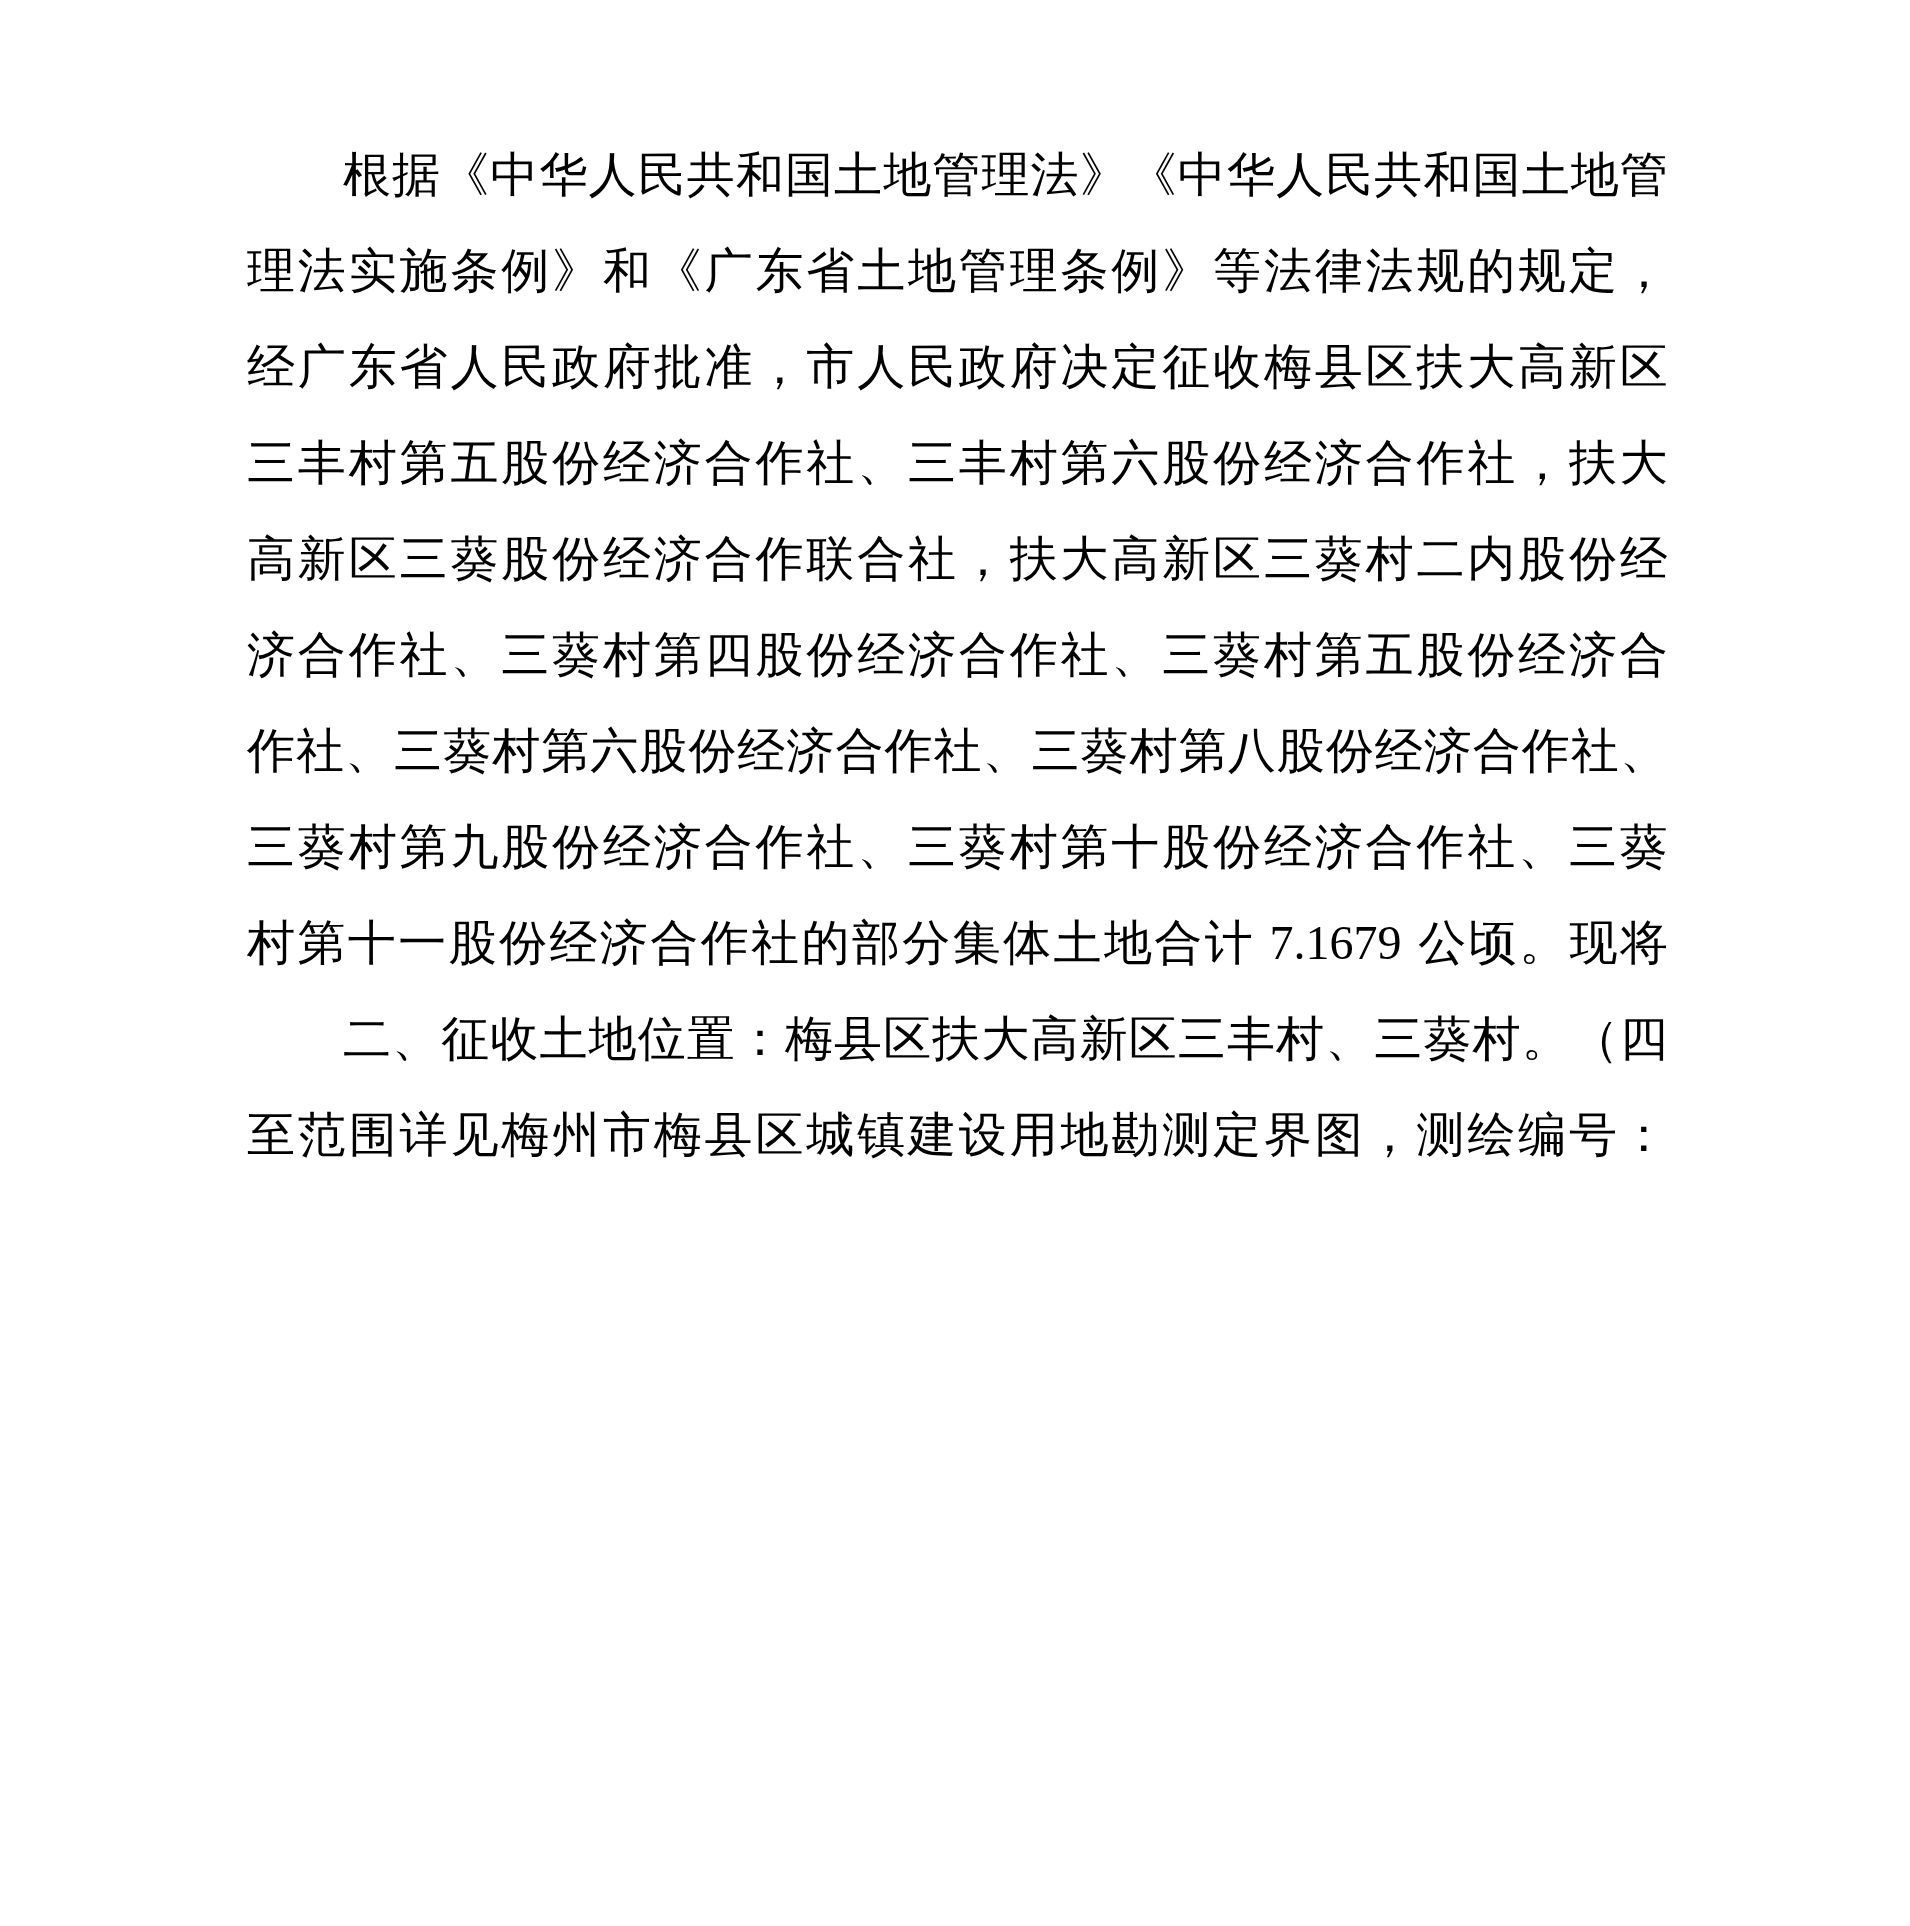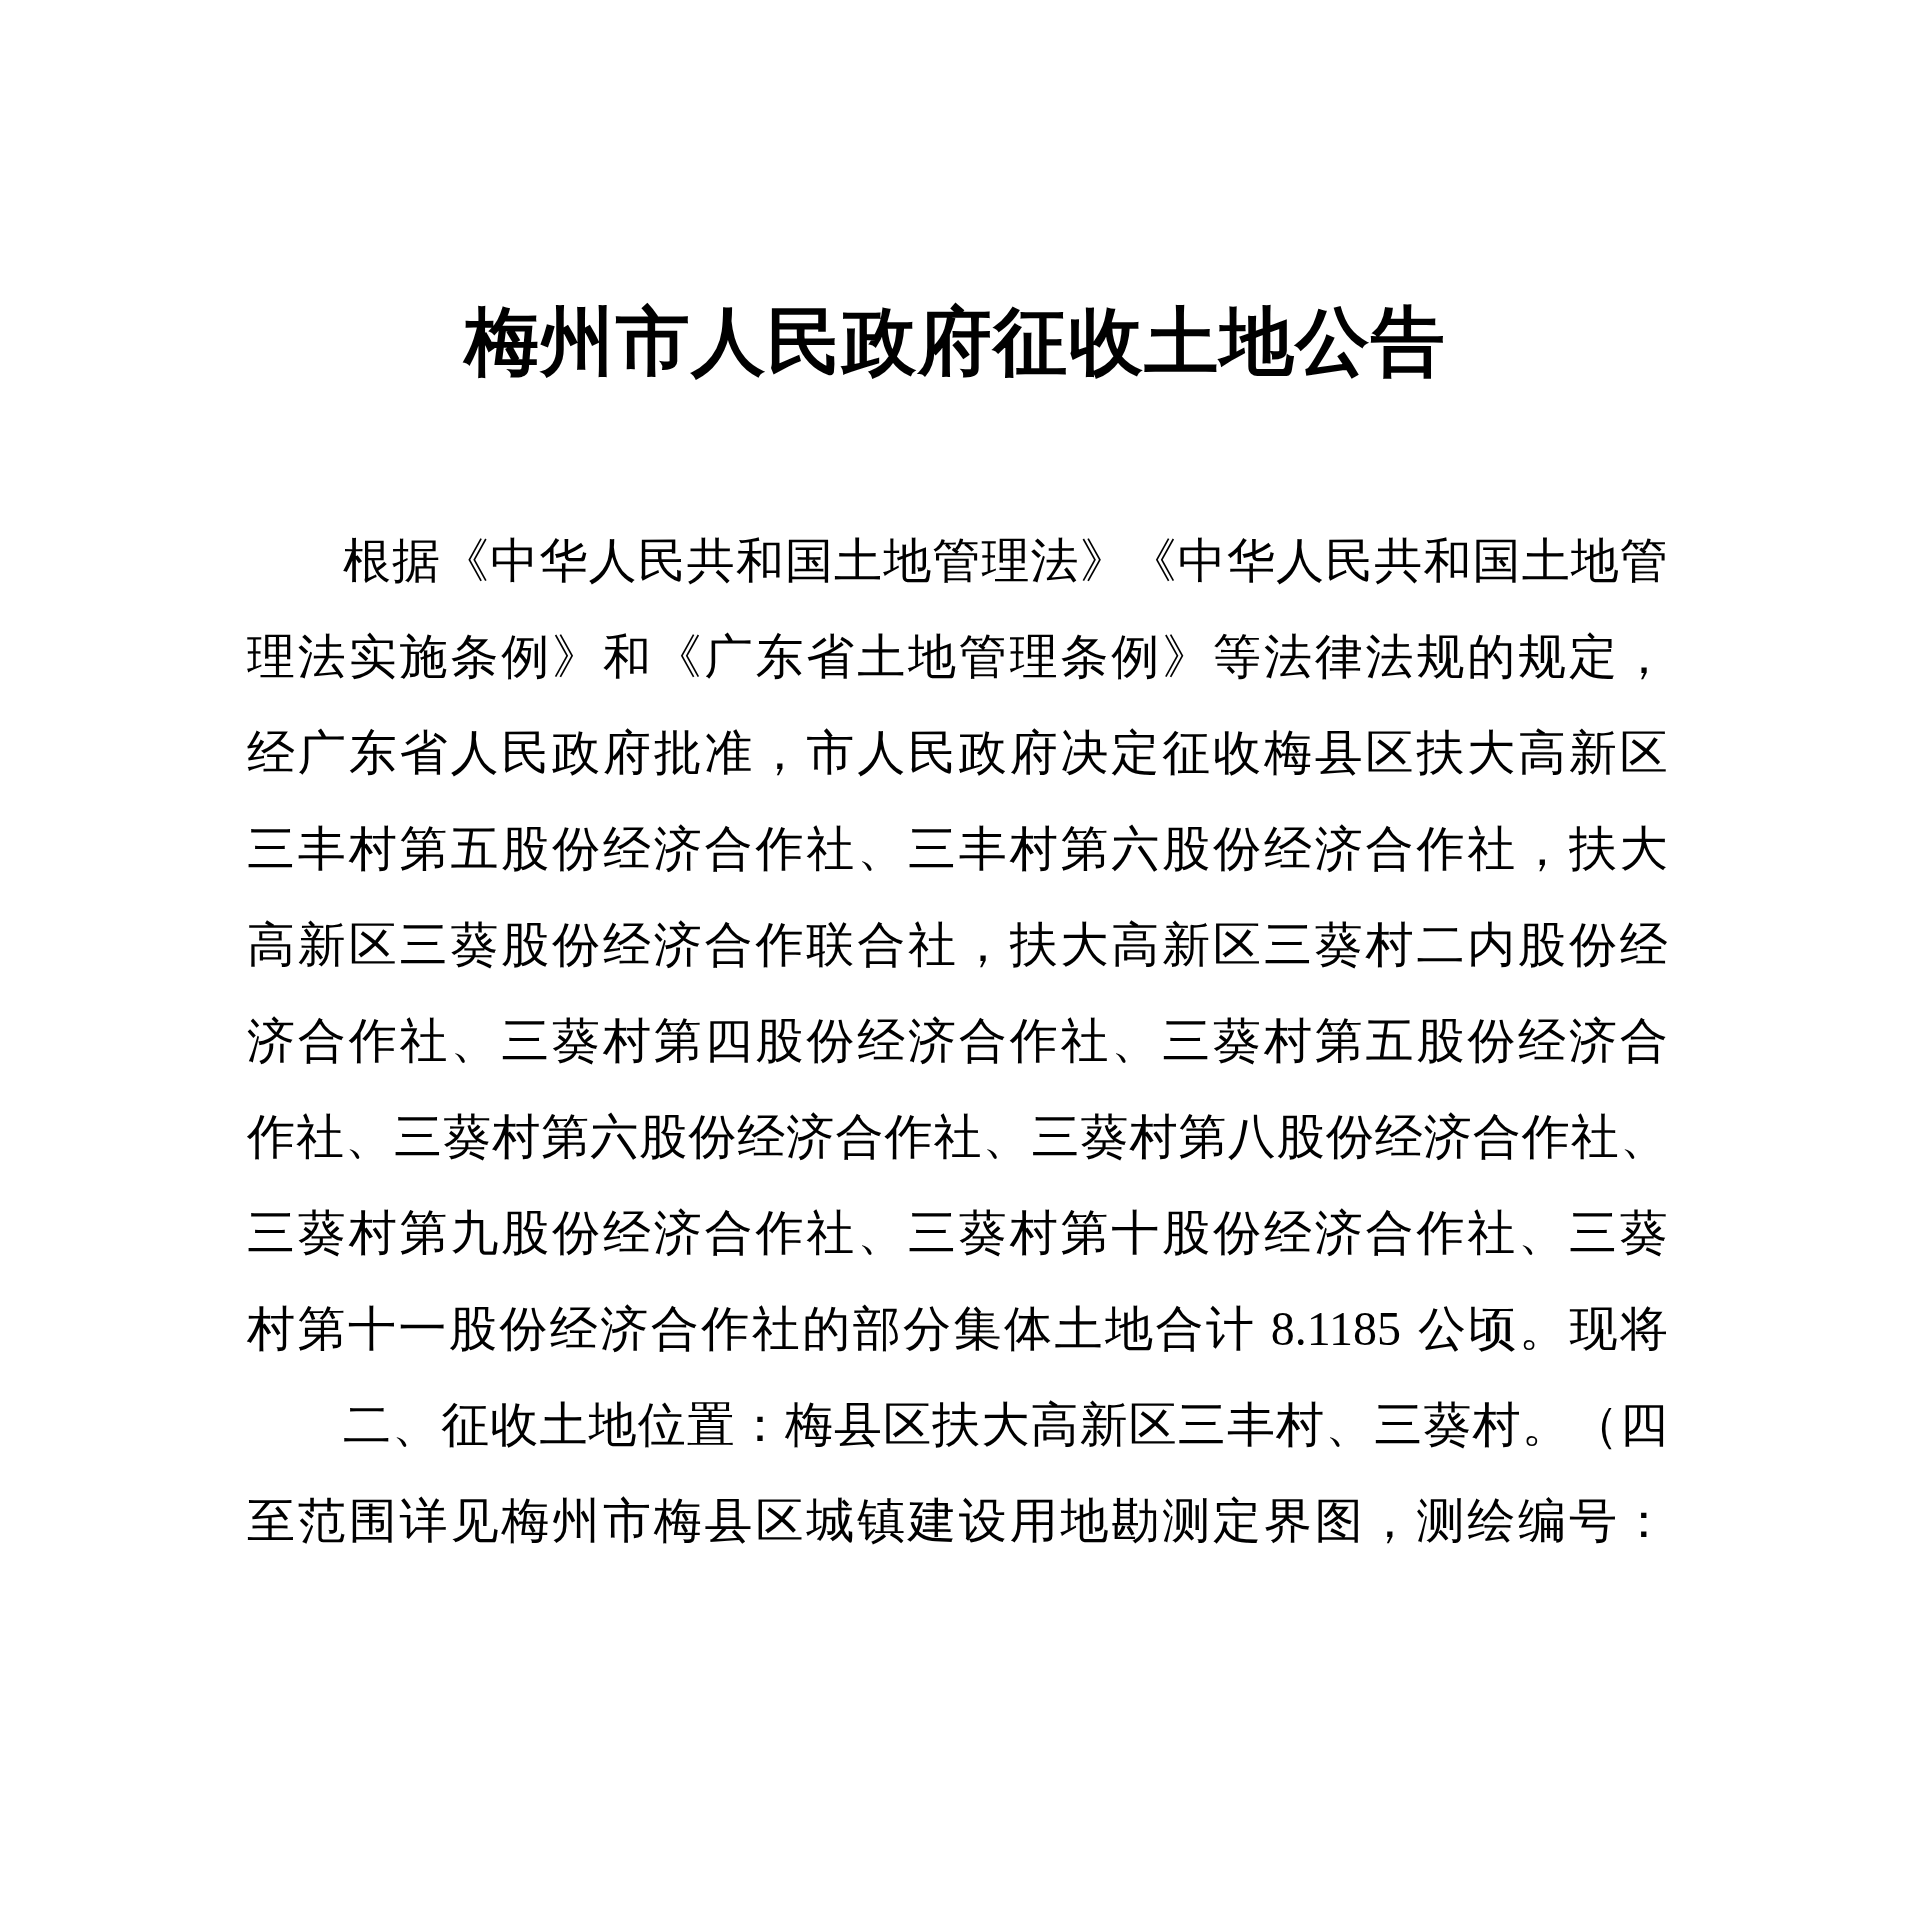--- a/index.html
+++ b/index.html
@@ -62,21 +62,20 @@
     padding-left: 96px;
   }
   .line.flush {
     letter-spacing: 4.6px;
   }
 </style>
 </head>
 <body>
 
 <div class="page" style="background: rgb(255, 255, 255); color: rgb(0, 0, 0);">
-  <h1 class="title">梅州市人民政府征收土地公告</h1>
 
 
   <div class="body-text" id="doc-body">
       <div class="line indent fx">
         <span>根</span>
         <span>据</span>
         <span>《</span>
         <span>中</span>
         <span>华</span>
         <span>人</span>
@@ -328,21 +327,21 @@
         <span>的</span>
         <span>部</span>
         <span>分</span>
         <span>集</span>
         <span>体</span>
         <span>土</span>
         <span>地</span>
         <span>合</span>
         <span>计</span>
         <span>&nbsp;</span>
-        <span>8.1185</span>
+        <span>7.1679</span>
         <span>&nbsp;</span>
         <span>公</span>
         <span>顷</span>
         <span>。</span>
         <span>现</span>
         <span>将</span>
       </div>
       <div class="line indent fx">
         <span>二</span>
         <span>、</span>

